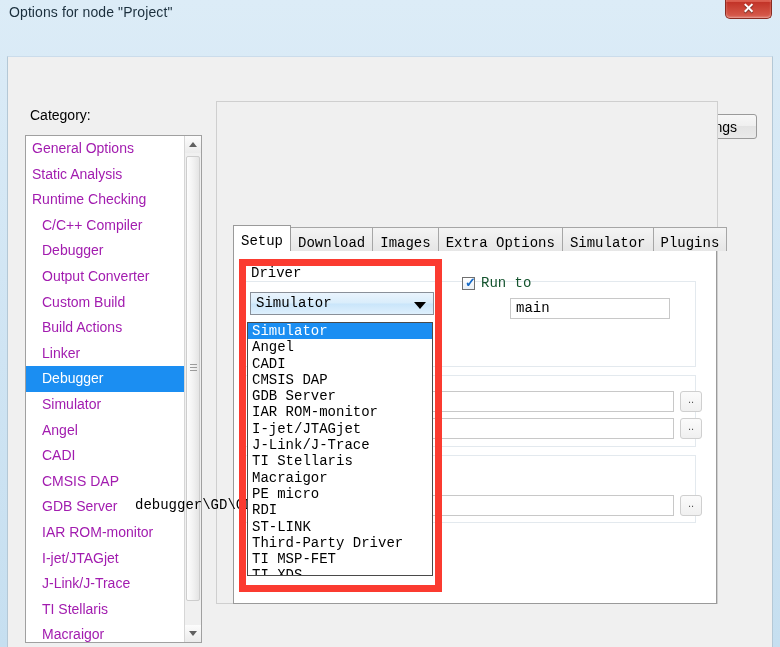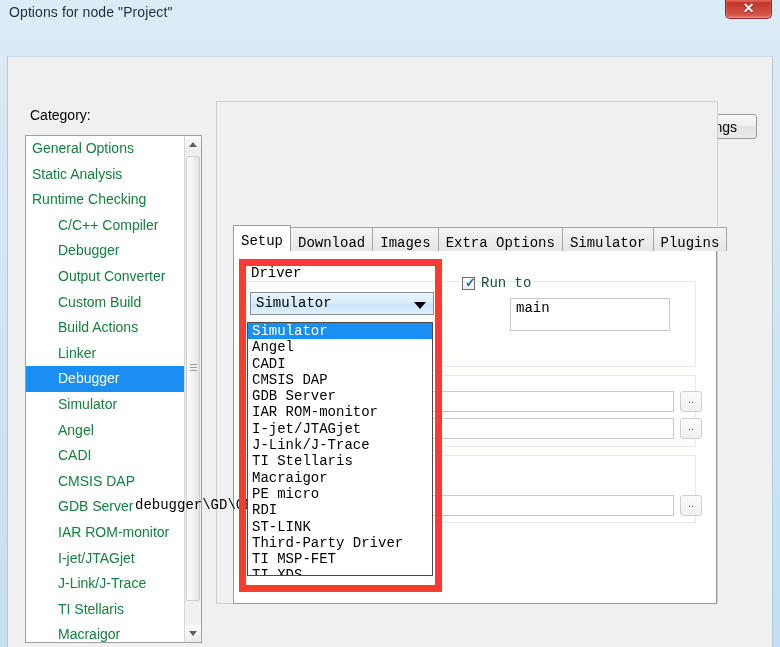--- a/index.html
+++ b/index.html
@@ -93,26 +93,26 @@
     height: 508px;
     background: #ffffff;
     border: 1px solid #a0a0a0;
     box-sizing: border-box;
     overflow: hidden;
   }
   .cat-item {
     height: 25.6px;
     line-height: 25.6px;
     font-size: 14px;
-    color: #15803d;
+    color: #a21caf;
     padding-left: 6px;
     white-space: nowrap;
     box-sizing: border-box;
   }
-  .cat-item.indent { padding-left: 32px; }
+  .cat-item.indent { padding-left: 16px; }
   .cat-item.selected {
     background: #1b8ef2;
     color: #ffffff;
   }
   
   #cat-scrollbar {
     position: absolute;
     right: 0;
     top: 0;
     width: 17px;
@@ -350,21 +350,21 @@
     font-family: "Liberation Mono", monospace;
     font-size: 14px;
     color: #14532d;
     white-space: nowrap;
   }
   #runto-input {
     position: absolute;
     left: 276px;
     top: 47px;
     width: 160px;
-    height: 33px;
+    height: 21px;
     background: #ffffff;
     border: 1px solid #c8c8c8;
     box-sizing: border-box;
     z-index: 4;
   }
   #runto-input .val {
     position: absolute;
     left: 5px;
     top: 1px;
     font-family: "Liberation Mono", monospace;

